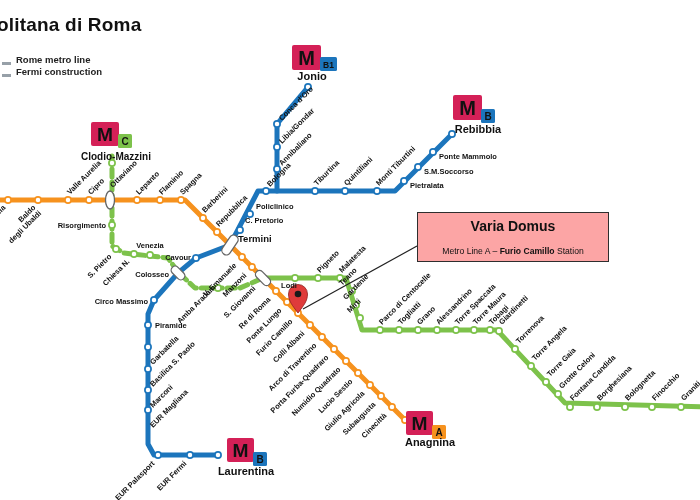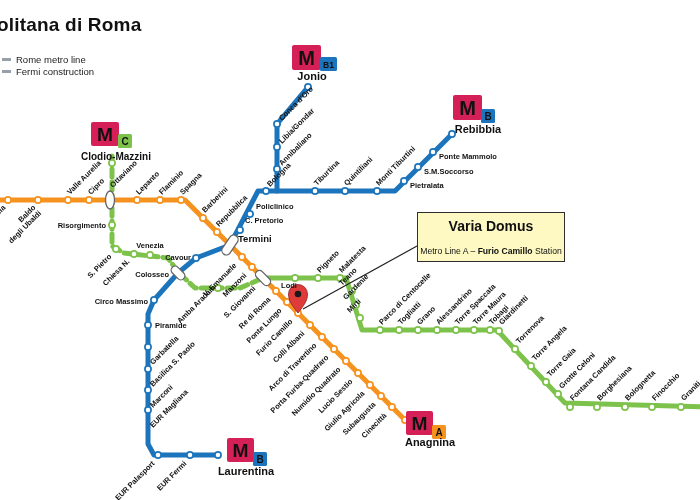--- a/index.html
+++ b/index.html
@@ -3,26 +3,26 @@
 <meta charset="utf-8">
 <style>
   html,body{margin:0;padding:0;background:#fff;}
   .stage{position:relative;width:700px;height:500px;overflow:hidden;background:#fff;
          font-family:"Liberation Sans", sans-serif;}
   .stage svg{position:absolute;left:0;top:0;}
   svg text{font-family:"Liberation Sans", sans-serif;fill:#111;}
   .map-title{position:absolute;left:-3px;top:14px;font-size:19px;font-weight:bold;color:#111;
              white-space:nowrap;letter-spacing:.2px;}
   .legend{position:absolute;left:2px;top:53px;font-size:9.5px;color:#222;}
-  .legend-item{display:flex;align-items:center;height:12px;}
+  .legend-item{display:flex;align-items:flex-end;height:12px;font-weight:bold;}
   .swatch{display:inline-block;width:9px;margin-right:5px;}
   .swatch.solid{border-top:3px solid #97a0a8;}
   .swatch.dashed{border-top:3px dashed #97a0a8;}
-  .callout{position:absolute;left:417px;top:212px;width:148px;height:50px;box-sizing:border-box;
-           border:1.6px solid #2e2e2e;background:#fef9c3;display:flex;flex-direction:column;
+  .callout{position:absolute;left:417px;top:212px;width:192px;height:50px;box-sizing:border-box;
+           border:1.6px solid #2e2e2e;background:#fca5a5;display:flex;flex-direction:column;
            align-items:center;justify-content:center;text-align:center;z-index:5;}
   .callout-title{font-size:14px;font-weight:bold;color:#111;line-height:16px;}
   .callout-sub{font-size:8.6px;color:#111;margin-top:12px;white-space:nowrap;}
 </style>
 </head>
 <body>
 
 <div class="stage">
   <svg id="map-svg" width="700" height="500" viewBox="0 0 700 500">
       <polyline points="-6,200 185,200 405,420" fill="none" stroke="#F6921E" stroke-width="5" stroke-linecap="round" stroke-linejoin="round"></polyline>

